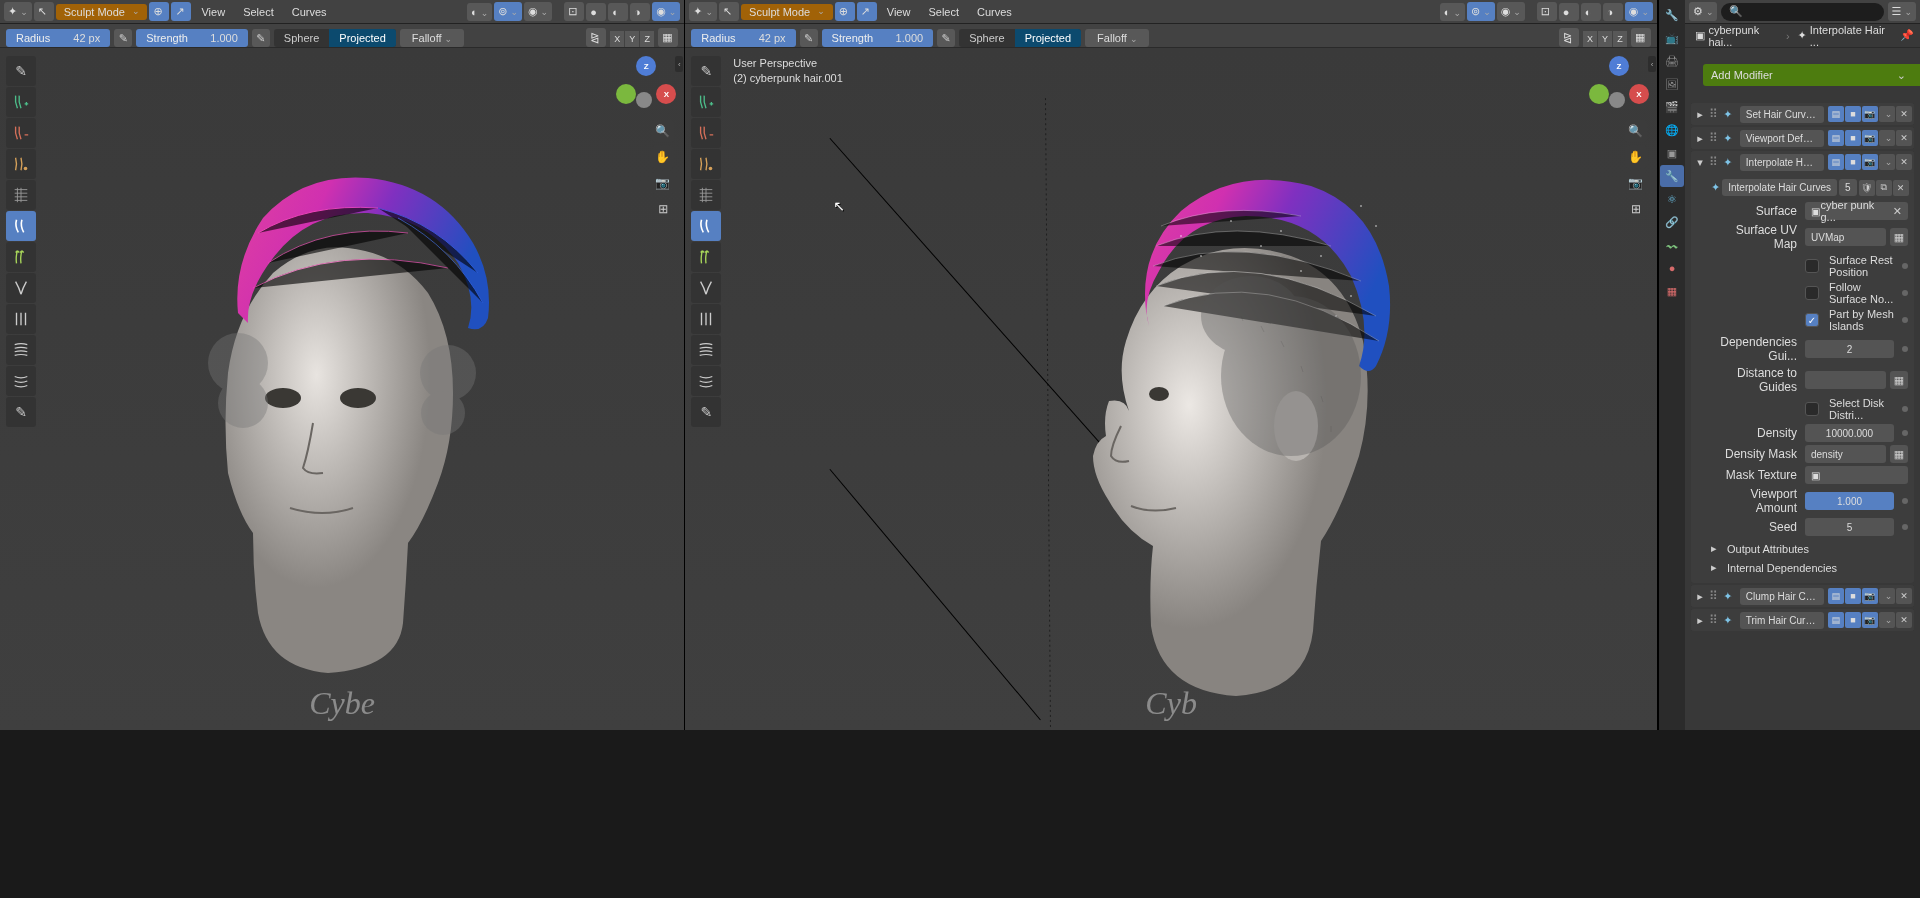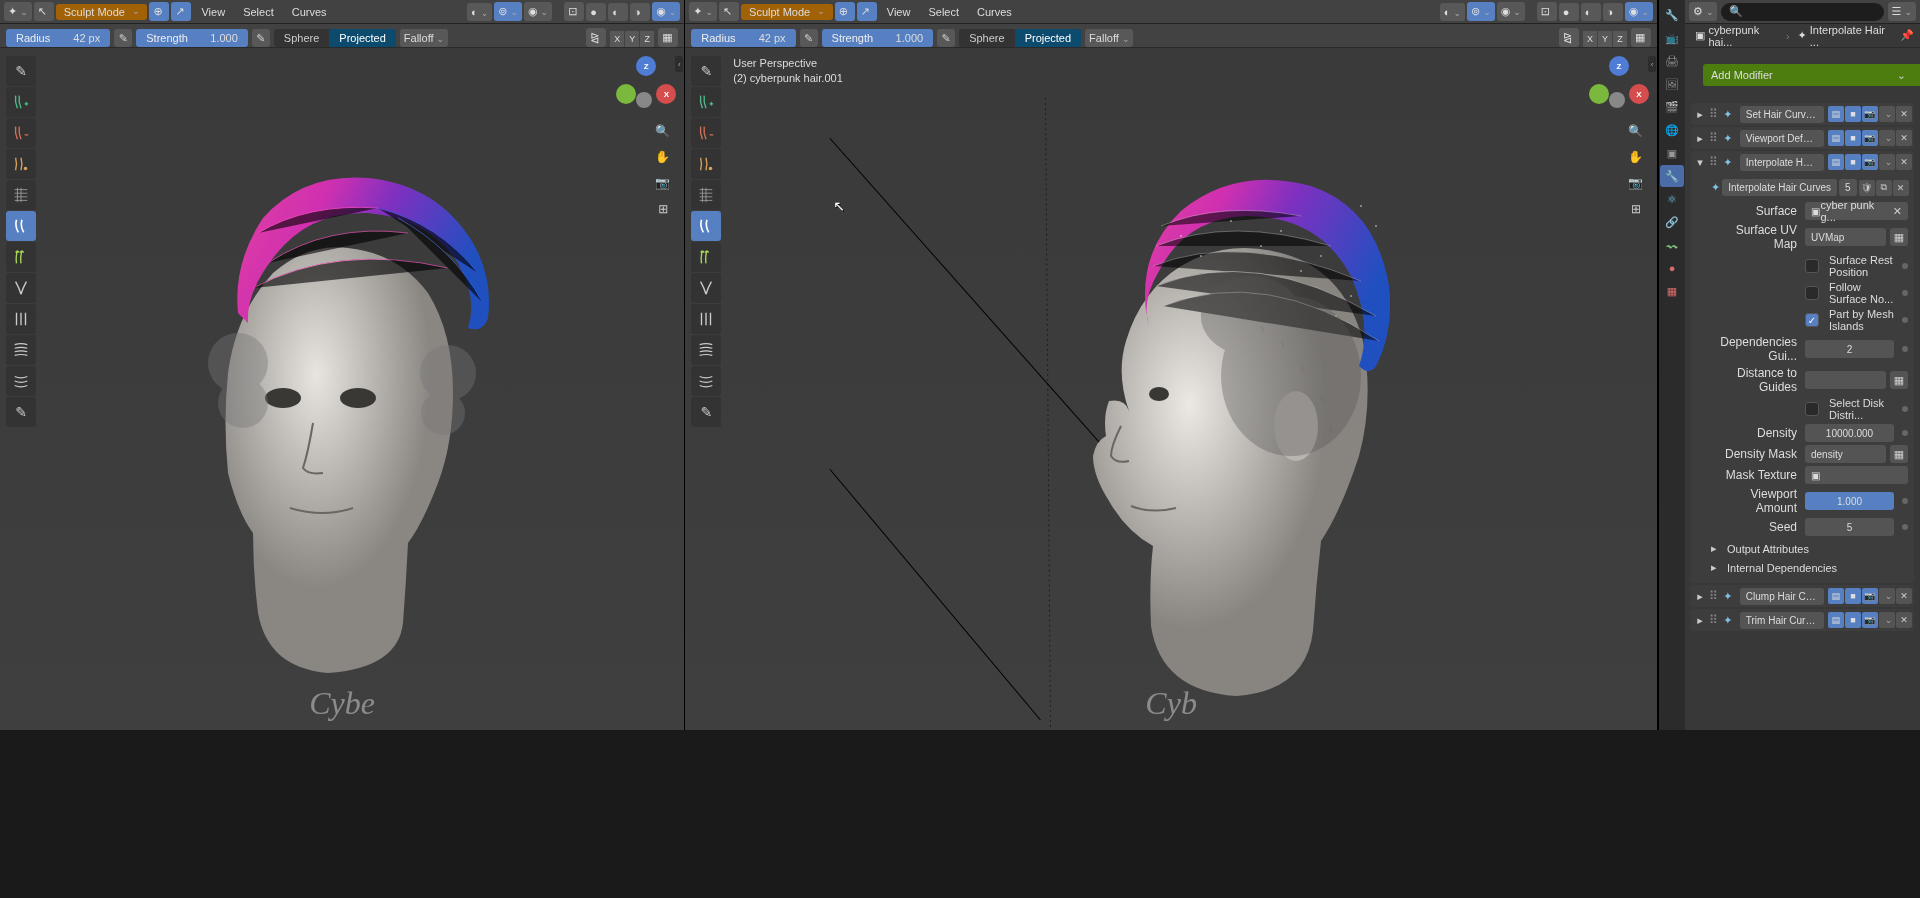--- a/index.html
+++ b/index.html
@@ -1,21 +1,21 @@
 <!DOCTYPE html>
 <html><head>
 <meta charset="utf-8">
 <style>
 *{box-sizing:border-box;margin:0;padding:0;font-family:-apple-system,BlinkMacSystemFont,"Segoe UI",sans-serif;font-size:11px;color:#ddd;user-select:none}
 body{background:#1a1a1a;width:1920px;height:898px;overflow:hidden;display:flex}
 .viewport-area{display:flex;flex:1;height:730px}
 .viewport{flex:1;background:#3f3f3f;position:relative;border-right:1px solid #000;display:flex;flex-direction:column}
 .header-bar{height:24px;background:#424242;display:flex;align-items:center;padding:0 4px;gap:2px;border-bottom:1px solid #222}
 .tool-header{height:24px;background:#424242;display:flex;align-items:flex-end;padding:0 6px;gap:4px;border-bottom:1px solid #2a2a2a}
-.hdr-btn{background:#585858;border:none;color:#ddd;padding:3px 4px;border-radius:3px;cursor:pointer;font-size:11px}
+.hdr-btn{background:#585858;border:none;color:#ddd;padding:3px 12px;border-radius:3px;cursor:pointer;font-size:11px}
 .hdr-btn.icon{padding:3px 4px;min-width:20px}
 .hdr-btn.blue{background:#5680c2}
 .mode-dd{display:flex;gap:4px;background:#a16207;padding:2px 8px;border-radius:3px;cursor:pointer}
 .menu-item{padding:4px 8px;cursor:pointer;color:#ddd}
 .spacer{flex:1}
 .dd-arrow::after{content:"⌄";margin-left:3px;font-size:9px;color:#aaa}
 .field{background:#595959;border-radius:3px;display:flex;align-items:center;height:18px}
 .field.blue{background:#5680c2}
 .field-lbl{padding:0 10px;color:#eee;font-size:11px}
 .field-val{padding:0 10px;text-align:right;min-width:50px;font-size:11px}

